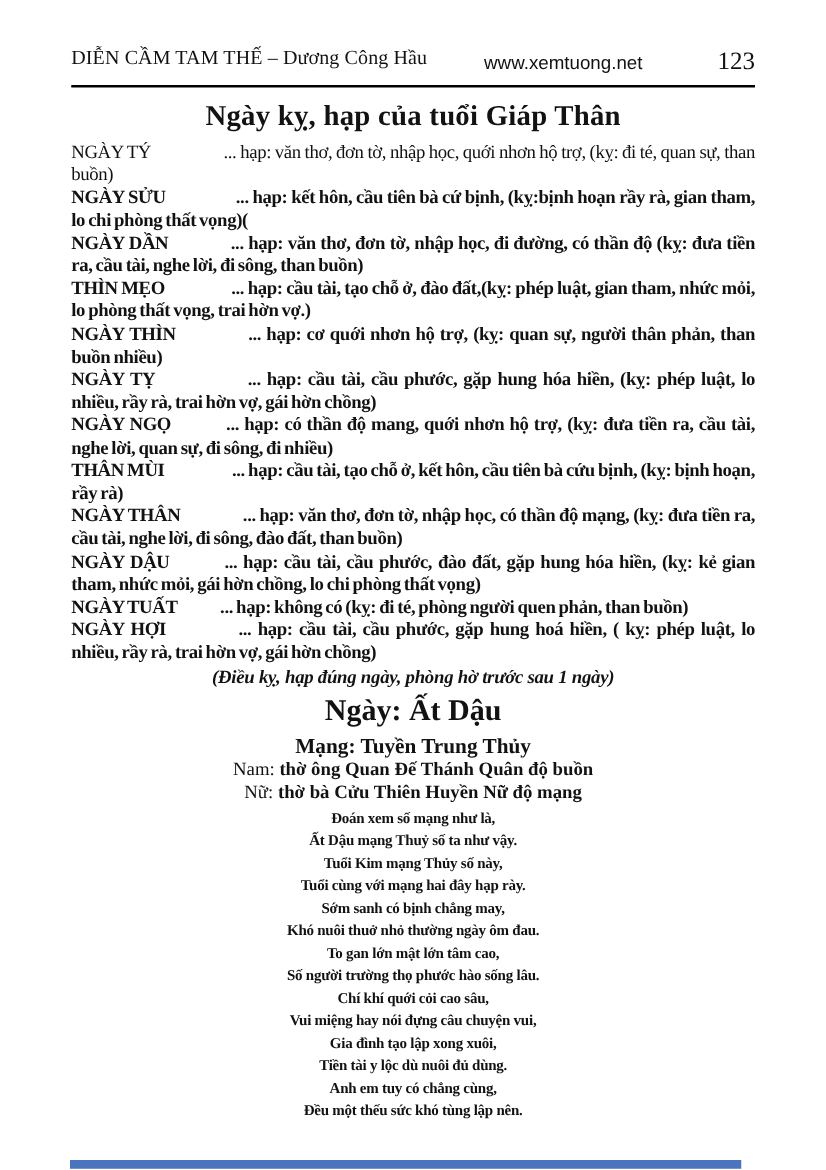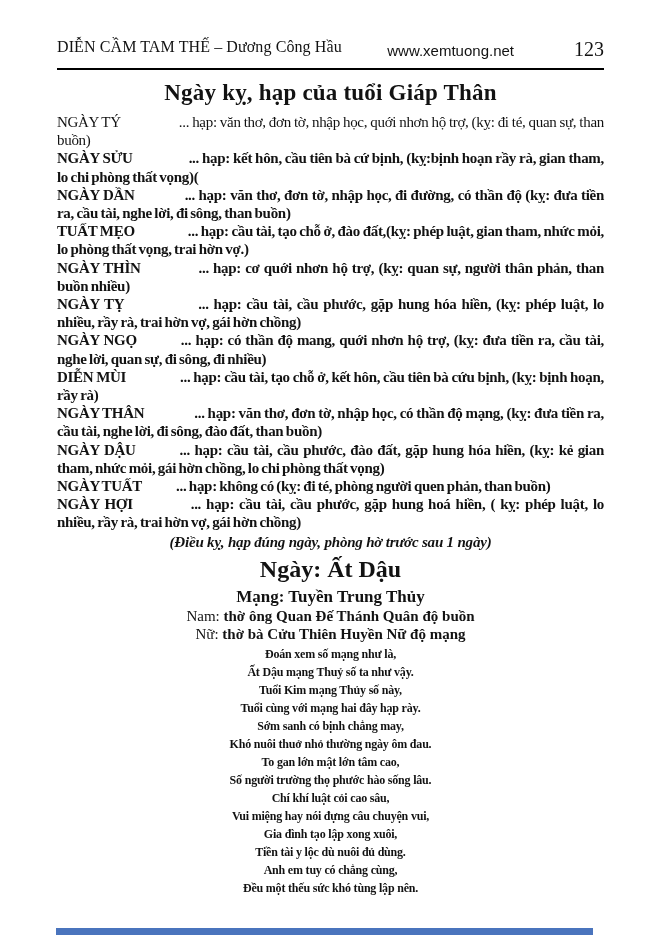--- a/index.html
+++ b/index.html
@@ -76,25 +76,25 @@
       <span class="page-number">123</span>
     </span>
   </div>
 
   <div class="main-title">Ngày kỵ, hạp của tuổi Giáp Thân</div>
 
   <div class="entries">
     <p class="entry first"><span class="day-label">NGÀY TÝ</span><span class="tab-gap g0"></span><span class="day-text">...  hạp: văn thơ, đơn tờ, nhập học, quới nhơn hộ trợ, (kỵ: đi té, quan sự, than buồn)</span></p>
     <p class="entry"><span class="day-label">NGÀY SỬU</span><span class="tab-gap g1"></span><span class="day-text">...  hạp: kết hôn, cầu tiên bà cứ bịnh, (kỵ:bịnh hoạn rầy rà, gian tham, lo chi phòng thất vọng)(</span></p>
     <p class="entry"><span class="day-label">NGÀY DẦN</span><span class="tab-gap g2"></span><span class="day-text">...  hạp: văn thơ, đơn tờ, nhập học, đi đường, có thần độ (kỵ: đưa tiền ra, cầu tài, nghe lời, đi sông, than buồn)</span></p>
-    <p class="entry"><span class="day-label">TUẤT MẸO</span><span class="tab-gap g3"></span><span class="day-text">...  hạp: cầu tài, tạo chỗ ở, đào đất,(kỵ: phép luật, gian tham, nhức mỏi, lo phòng thất vọng, trai hờn vợ.)</span></p>
+    <p class="entry"><span class="day-label">THÌN MẸO</span><span class="tab-gap g3"></span><span class="day-text">...  hạp: cầu tài, tạo chỗ ở, đào đất,(kỵ: phép luật, gian tham, nhức mỏi, lo phòng thất vọng, trai hờn vợ.)</span></p>
     <p class="entry"><span class="day-label">NGÀY THÌN</span><span class="tab-gap g4"></span><span class="day-text">...  hạp: cơ quới nhơn hộ trợ, (kỵ: quan sự, người thân phản, than buồn nhiều)</span></p>
     <p class="entry"><span class="day-label">NGÀY TỴ</span><span class="tab-gap g5"></span><span class="day-text">...  hạp: cầu tài, cầu phước, gặp hung hóa hiền, (kỵ: phép luật, lo nhiều, rầy rà, trai hờn vợ, gái hờn chồng)</span></p>
     <p class="entry"><span class="day-label">NGÀY NGỌ</span><span class="tab-gap g6"></span><span class="day-text">...  hạp: có thần độ mang, quới nhơn hộ trợ, (kỵ: đưa tiền ra, cầu tài, nghe lời, quan sự, đi sông, đi nhiều)</span></p>
-    <p class="entry"><span class="day-label">DIỄN MÙI</span><span class="tab-gap g7"></span><span class="day-text">...  hạp: cầu tài, tạo chỗ ở, kết hôn, cầu tiên bà cứu bịnh, (kỵ: bịnh hoạn, rầy rà)</span></p>
+    <p class="entry"><span class="day-label">THÂN MÙI</span><span class="tab-gap g7"></span><span class="day-text">...  hạp: cầu tài, tạo chỗ ở, kết hôn, cầu tiên bà cứu bịnh, (kỵ: bịnh hoạn, rầy rà)</span></p>
     <p class="entry"><span class="day-label">NGÀY THÂN</span><span class="tab-gap g8"></span><span class="day-text">...  hạp: văn thơ, đơn tờ, nhập học, có thần độ mạng, (kỵ: đưa tiền ra, cầu tài, nghe lời, đi sông, đào đất, than buồn)</span></p>
     <p class="entry"><span class="day-label">NGÀY DẬU</span><span class="tab-gap g9"></span><span class="day-text">...  hạp: cầu tài, cầu phước, đào đất, gặp hung hóa hiền, (kỵ: kẻ gian tham, nhức mỏi, gái hờn chồng, lo chi phòng thất vọng)</span></p>
     <p class="entry"><span class="day-label">NGÀY TUẤT</span><span class="tab-gap g10"></span><span class="day-text">...  hạp: không có (kỵ: đi té, phòng người quen phản, than buồn)</span></p>
     <p class="entry"><span class="day-label">NGÀY HỢI</span><span class="tab-gap g11"></span><span class="day-text">...  hạp: cầu tài, cầu phước, gặp hung hoá hiền, ( kỵ: phép luật, lo nhiều, rầy rà, trai hờn vợ, gái hờn chồng)</span></p>
   </div>
 
   <div class="note">(Điều kỵ, hạp đúng ngày, phòng hờ trước sau 1 ngày)</div>
 
   <div class="age-title">Ngày: Ất Dậu</div>
   <div class="mang-line">Mạng: Tuyền Trung Thủy</div>
@@ -104,21 +104,21 @@
 
   <div class="poem">
     <div class="poem-line">Đoán xem số mạng như là,</div>
     <div class="poem-line">Ất Dậu mạng Thuỷ số ta như vậy.</div>
     <div class="poem-line">Tuổi Kim mạng Thủy số này,</div>
     <div class="poem-line">Tuổi cùng với mạng hai đây hạp rày.</div>
     <div class="poem-line">Sớm sanh có bịnh chẳng may,</div>
     <div class="poem-line">Khó nuôi thuở nhỏ thường ngày ôm đau.</div>
     <div class="poem-line">To gan lớn mật lớn tâm cao,</div>
     <div class="poem-line">Số người trường thọ phước hào sống lâu.</div>
-    <div class="poem-line">Chí khí luật cỏi cao sâu,</div>
+    <div class="poem-line">Chí khí quới cỏi cao sâu,</div>
     <div class="poem-line">Vui miệng hay nói đựng câu chuyện vui,</div>
     <div class="poem-line">Gia đình tạo lập xong xuôi,</div>
     <div class="poem-line">Tiền tài y lộc dù nuôi đủ dùng.</div>
     <div class="poem-line">Anh em tuy có chẳng cùng,</div>
     <div class="poem-line">Đều một thếu sức khó tùng lập nên.</div>
   </div>
 
 </div>
 
 <div class="bottom-bar"></div>

